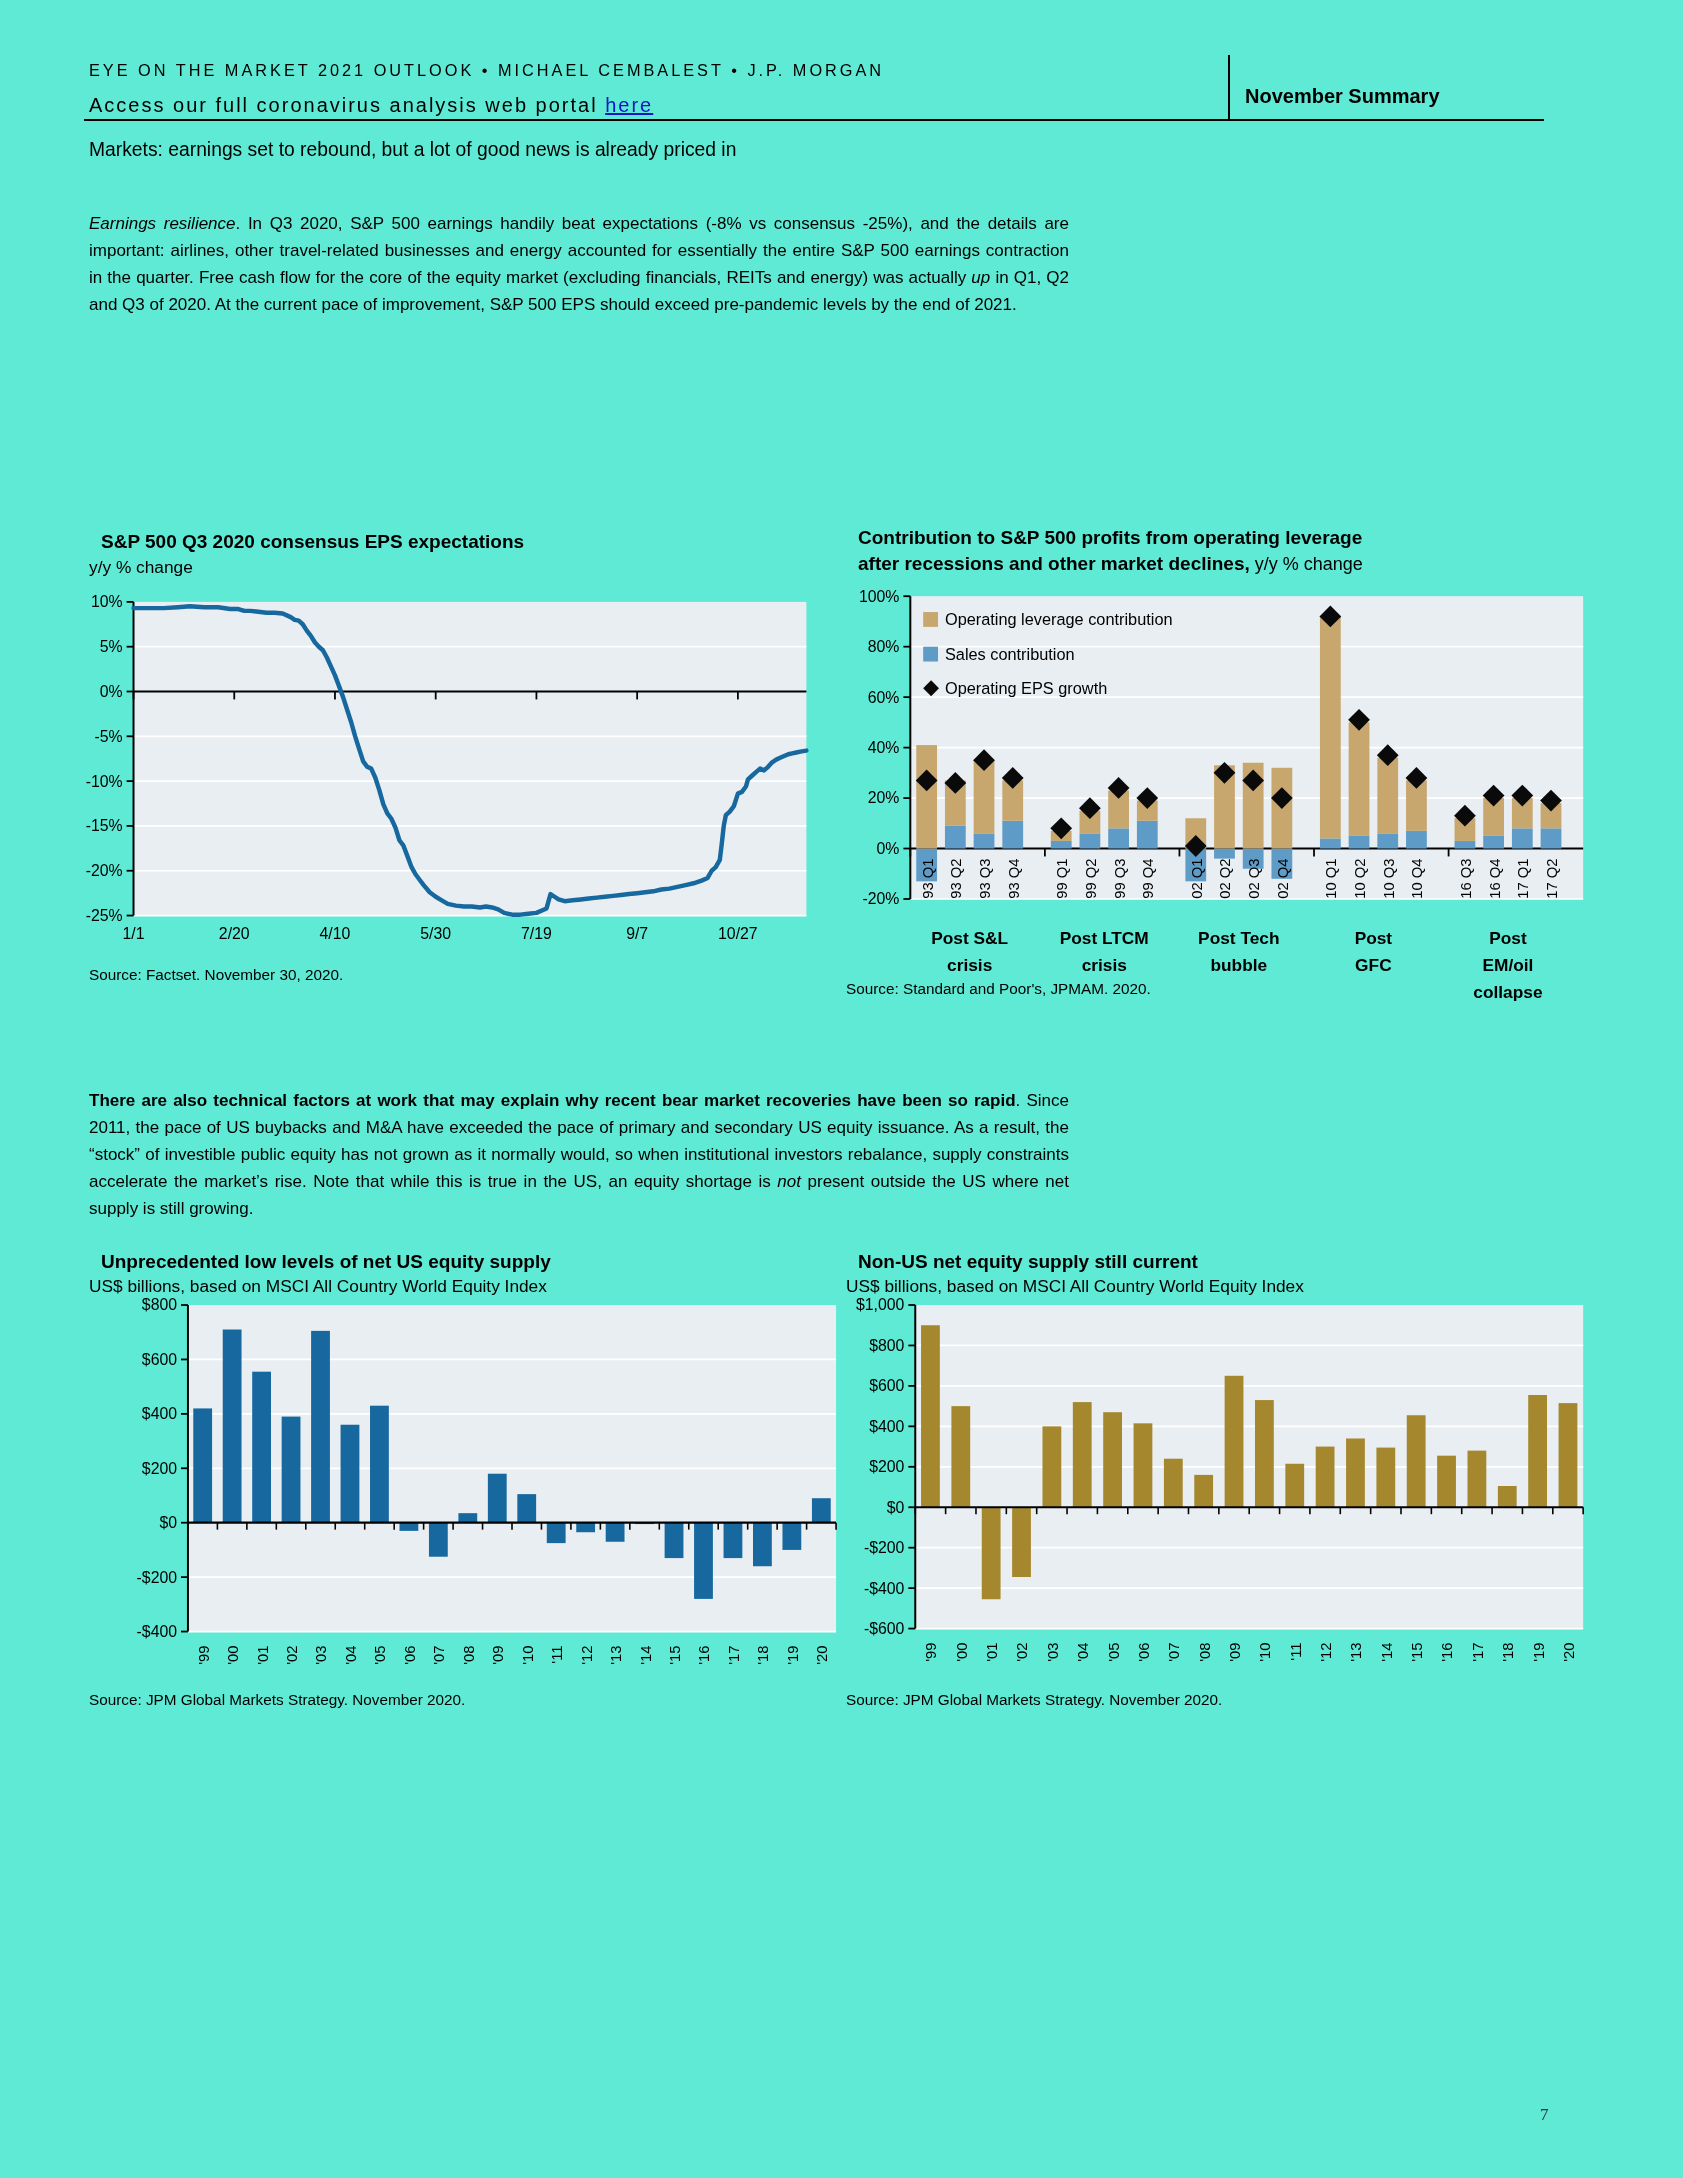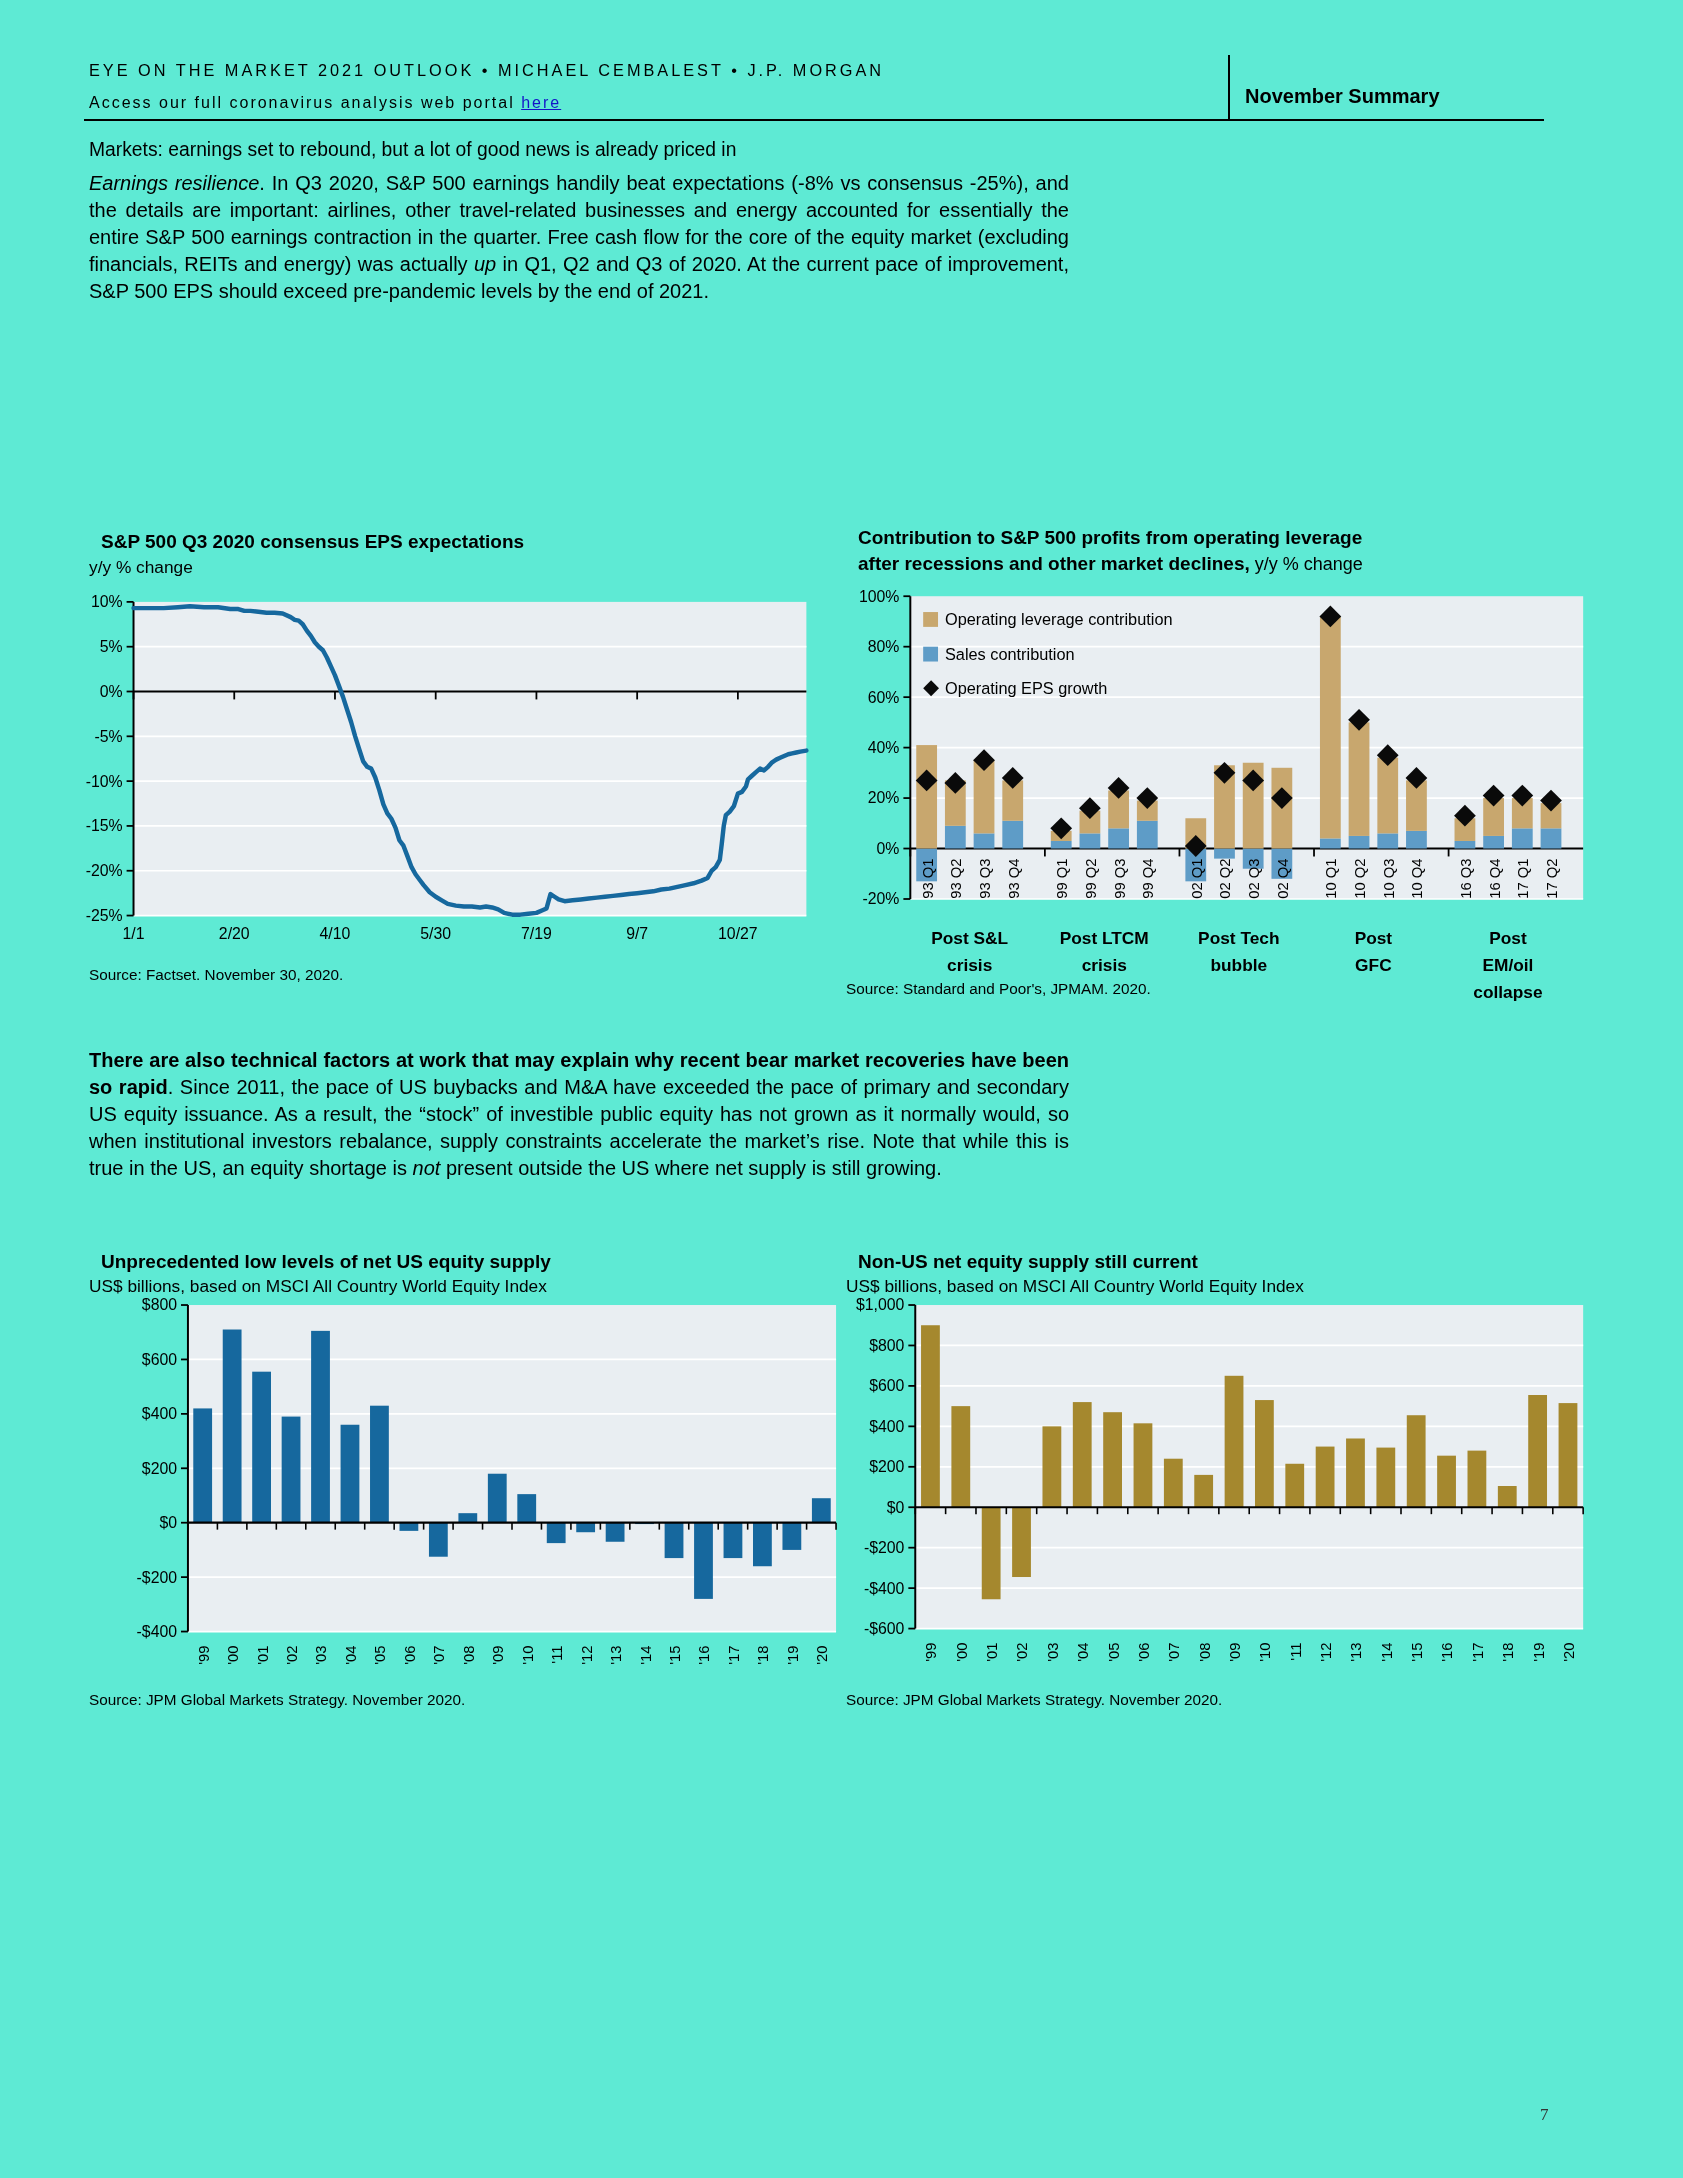--- a/index.html
+++ b/index.html
@@ -1,26 +1,26 @@
 <!DOCTYPE html>
 <html><head>
 <meta charset="utf-8">
 <style>
   html,body{margin:0;padding:0;background:#fff;}
   #page{position:relative;width:1683px;height:2178px;background:#5eead4;
         font-family:"Liberation Sans",sans-serif;color:#000;overflow:hidden;padding-left:12px;}
   .abs{position:absolute;}
   .hdr1{font-size:16.3px;letter-spacing:3px;}
-  .hdr2{font-size:16px;letter-spacing:2px;}
+  .hdr2{font-size:20px;letter-spacing:2px;}
   .hdr-link{color:#1414c8;text-decoration:underline;cursor:pointer;}
   .hdr-vline{width:2px;height:65px;background:#000;}
   .hdr-rule{height:2px;background:#000;}
   .hdr-sec{font-size:20px;font-weight:bold;}
   .h1{font-size:19.3px;font-weight:normal;}
-  .doc-text{width:980px;font-size:20px;line-height:27px;text-align:justify;}
+  .doc-text{width:980px;font-size:17px;line-height:27px;text-align:justify;margin-top:40px;}
   .i{font-style:italic;}
   .b{font-weight:bold;}
   .ct{font-size:19px;font-weight:bold;line-height:26px;margin-left:12px;}
   .ct .reg{font-weight:normal;font-size:18px;}
   .cs{font-size:17.3px;}
   .src{font-size:15.3px;}
   svg{position:absolute;overflow:visible;}
   .pageno{font-family:"Liberation Serif",serif;font-size:17px;color:#333;}
 </style>
 </head>

